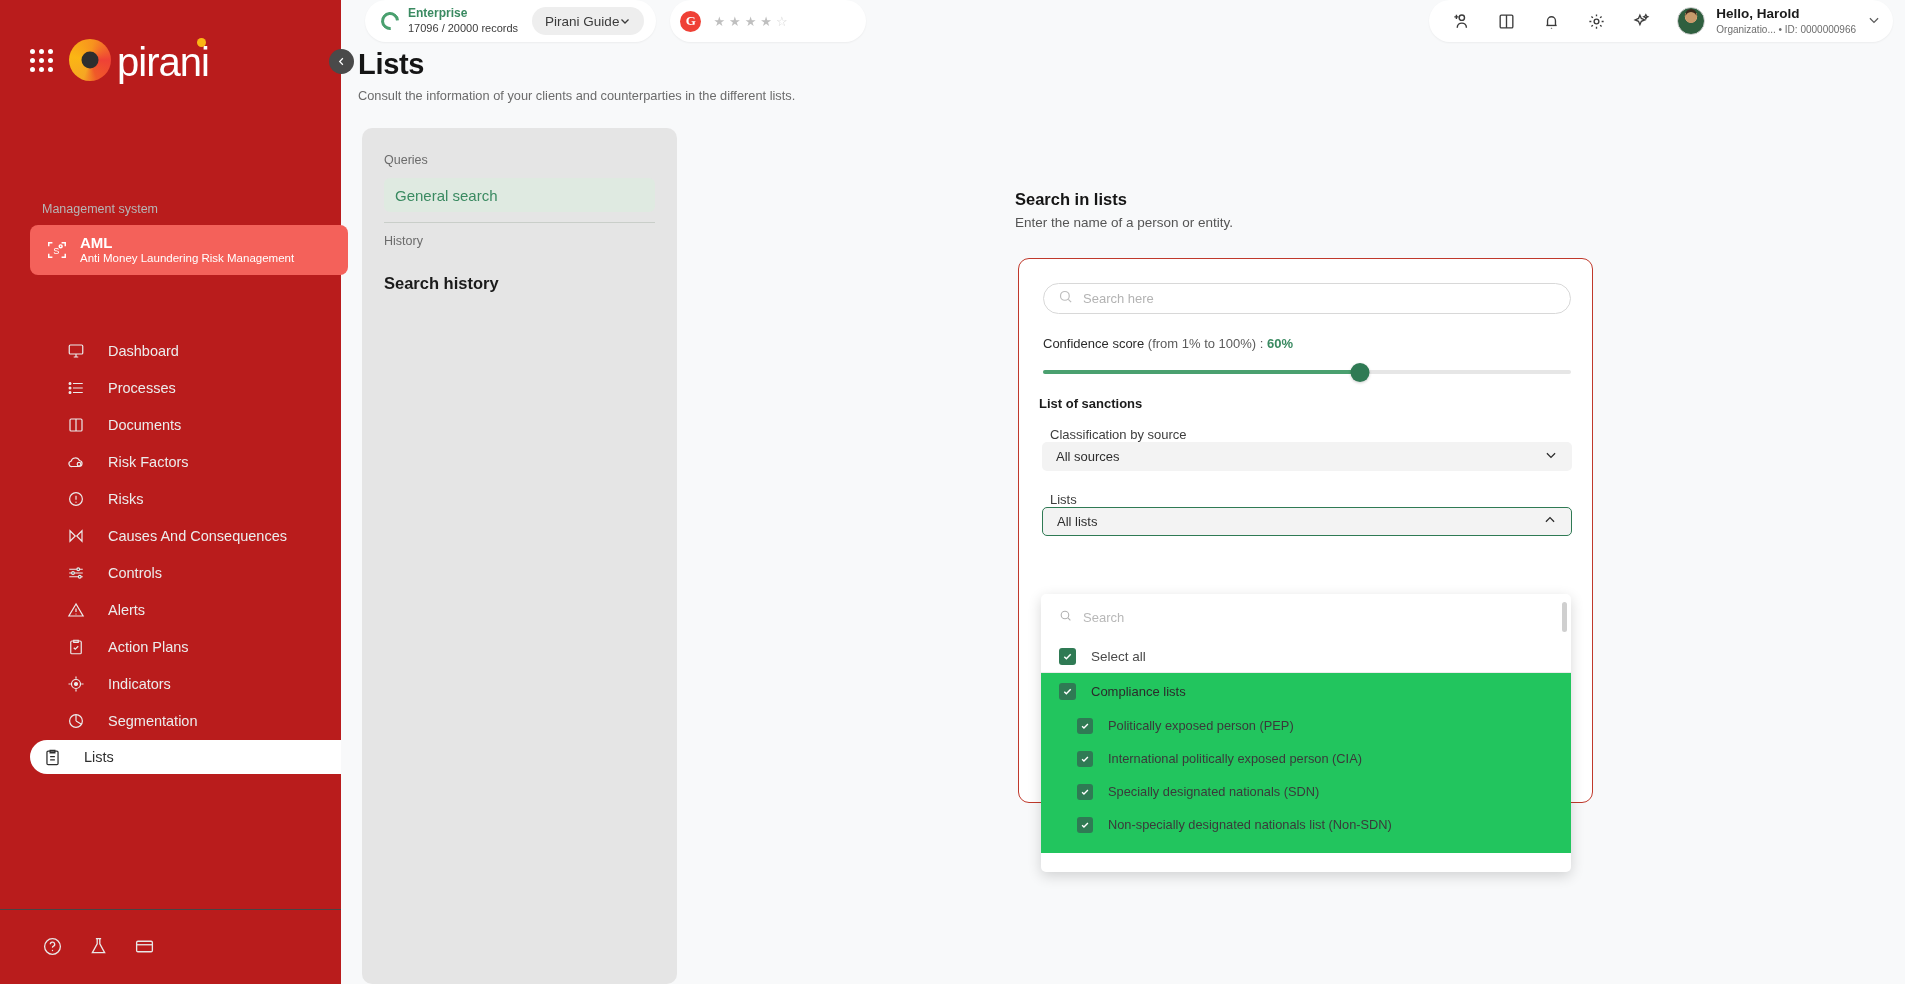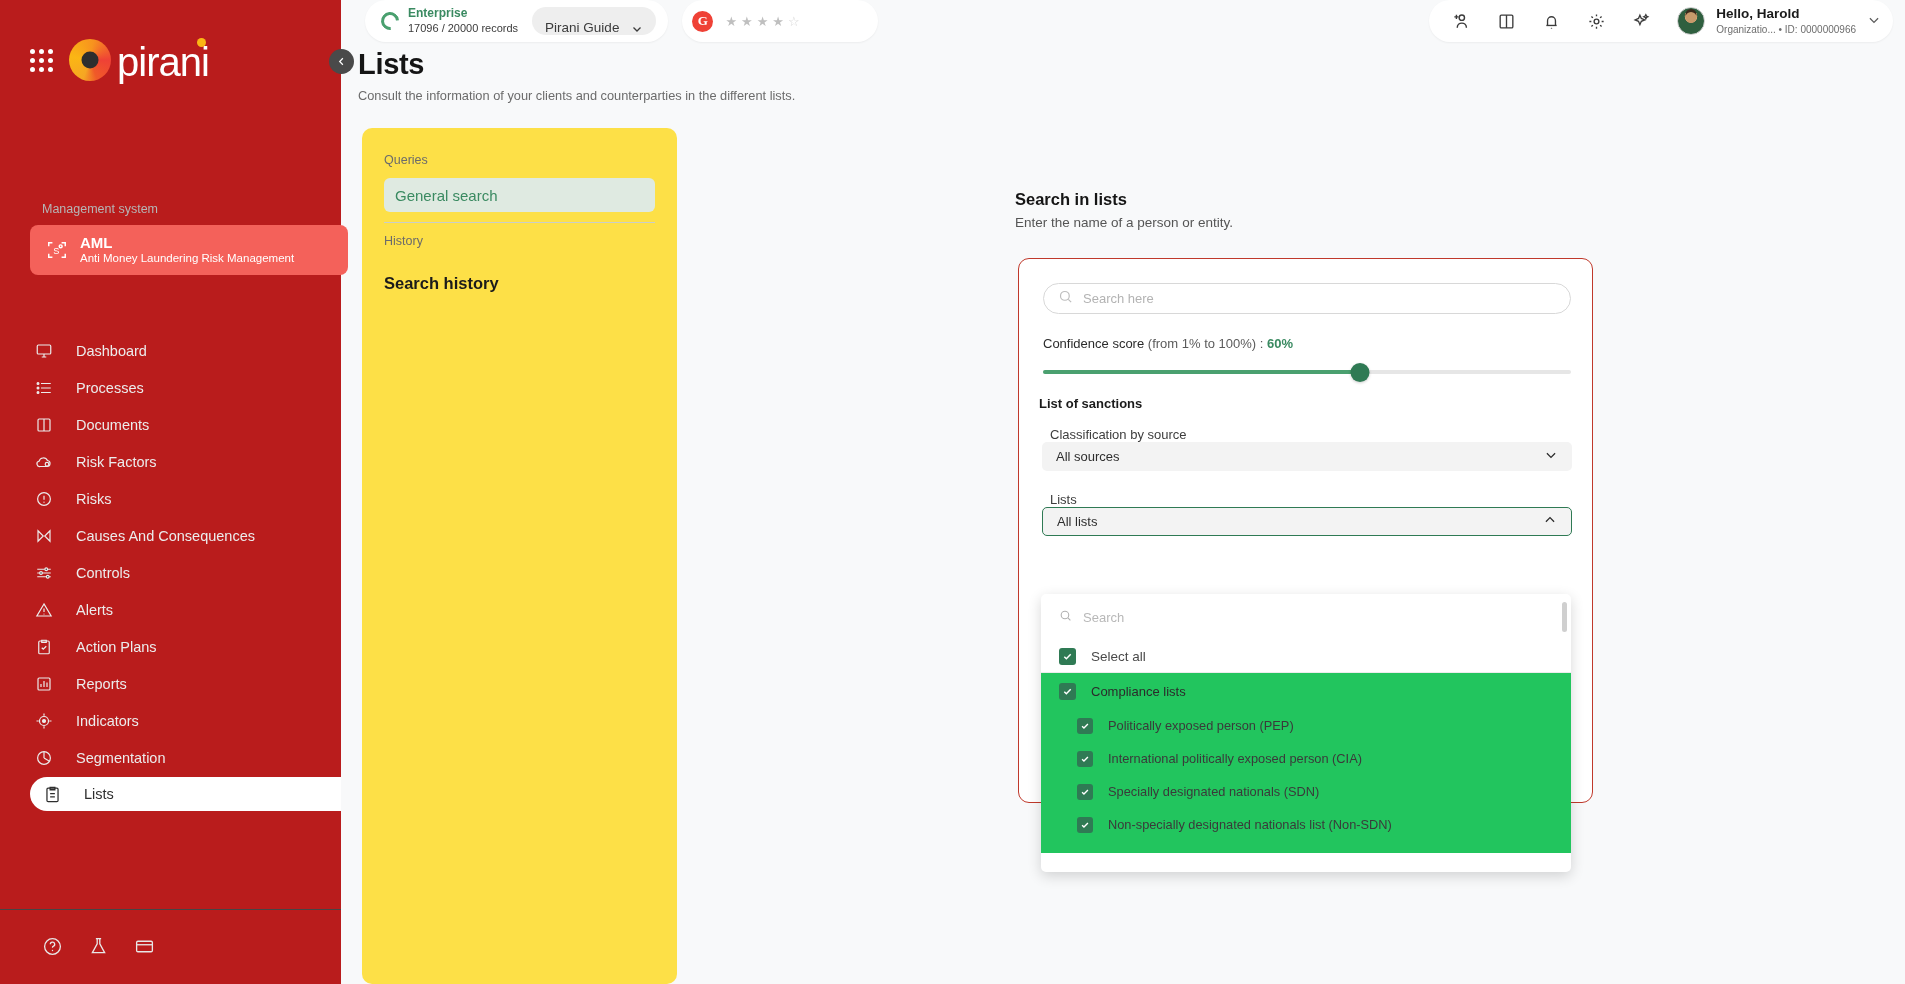--- a/index.html
+++ b/index.html
@@ -115,21 +115,21 @@
 
   #nav {
     margin-top: 58px;
   }
   .nav-item {
     display: flex;
     align-items: center;
     gap: 22px;
     height: 36px;
     margin-bottom: 1px;
-    padding-left: 34px;
+    padding-left: 66px;
     color: #ececec;
     font-size: 14.5px;
     cursor: pointer;
     position: relative;
   }
   .nav-item .nav-icon {
     width: 20px; height: 20px;
     flex: 0 0 20px;
     display: flex; align-items: center; justify-content: center;
   }
@@ -206,22 +206,22 @@
     border-right-color: transparent;
     transform: rotate(40deg);
   }
   .plan-name { font-size: 12px; color: #3a8a61; font-weight: 600; line-height: 1.25; }
   .plan-records { font-size: 11px; color: #3b3b3b; line-height: 1.3; }
   .guide-chip {
     background: #eeeeee;
     border-radius: 16px;
     height: 28px;
     display: flex;
-    align-items: flex-end;
-    gap: 12px;
+    align-items: center;
+    gap: 0;
     padding: 0 13px;
     font-size: 13.5px;
     color: #3b3b3b;
     cursor: pointer;
   }
 
   #pill-rating {
     margin-left: 14px;
     padding: 0 18px 0 10px;
     gap: 12px;
@@ -288,21 +288,21 @@
     color: #6b6b6b;
     margin-top: 7px;
   }
 
   
   #queries-card {
     position: absolute;
     left: 362px; top: 128px;
     width: 315px;
     height: 856px;
-    background: #fde047;
+    background: #e5e5e5;
     border-radius: 10px;
     padding: 25px 22px 0 22px;
   }
   .q-label { font-size: 12.5px; color: #6b6b6b; }
   .q-item-active {
     margin-top: 11px;
     height: 34px;
     background: #dfeae1;
     border-radius: 6px;
     display: flex;
@@ -661,29 +661,20 @@
         <span class="nav-icon">
           <svg width="18" height="18" viewBox="0 0 24 24" fill="none" stroke="currentColor" stroke-width="1.6">
               <rect x="5" y="4" width="14" height="17" rx="1.5"></rect>
               <path d="M9 3h6v3H9z"></path>
               <path d="M9 13l2 2 4-4"></path>
             </svg>
         </span>
         <span>Action Plans</span>
       </div>
 
-      <div class="nav-item">
-        <span class="nav-icon">
-          <svg width="18" height="18" viewBox="0 0 24 24" fill="none" stroke="currentColor" stroke-width="1.6">
-              <rect x="4" y="4" width="16" height="16" rx="1.5"></rect>
-              <path d="M8 16v-4M12 16V8M16 16v-6"></path>
-            </svg>
-        </span>
-        <span>Reports</span>
-      </div>
 
       <div class="nav-item">
         <span class="nav-icon">
           <svg width="18" height="18" viewBox="0 0 24 24" fill="none" stroke="currentColor" stroke-width="1.6">
               <circle cx="12" cy="12" r="6"></circle>
               <circle cx="12" cy="12" r="2" fill="currentColor"></circle>
               <path d="M12 2v3M12 19v3M2 12h3M19 12h3"></path>
             </svg>
         </span>
         <span>Indicators</span>

